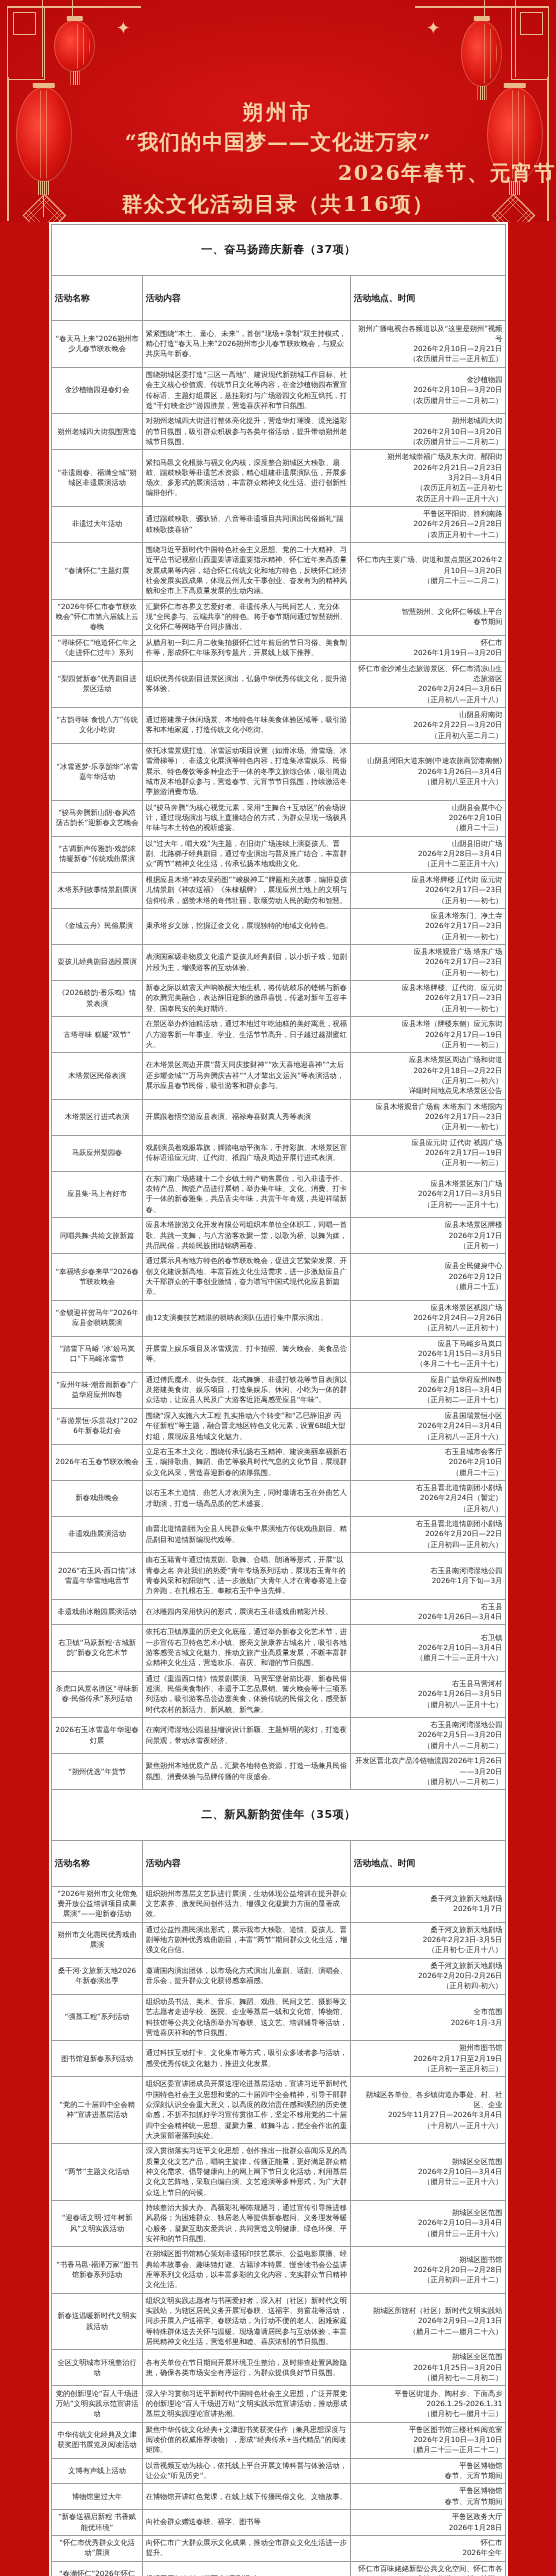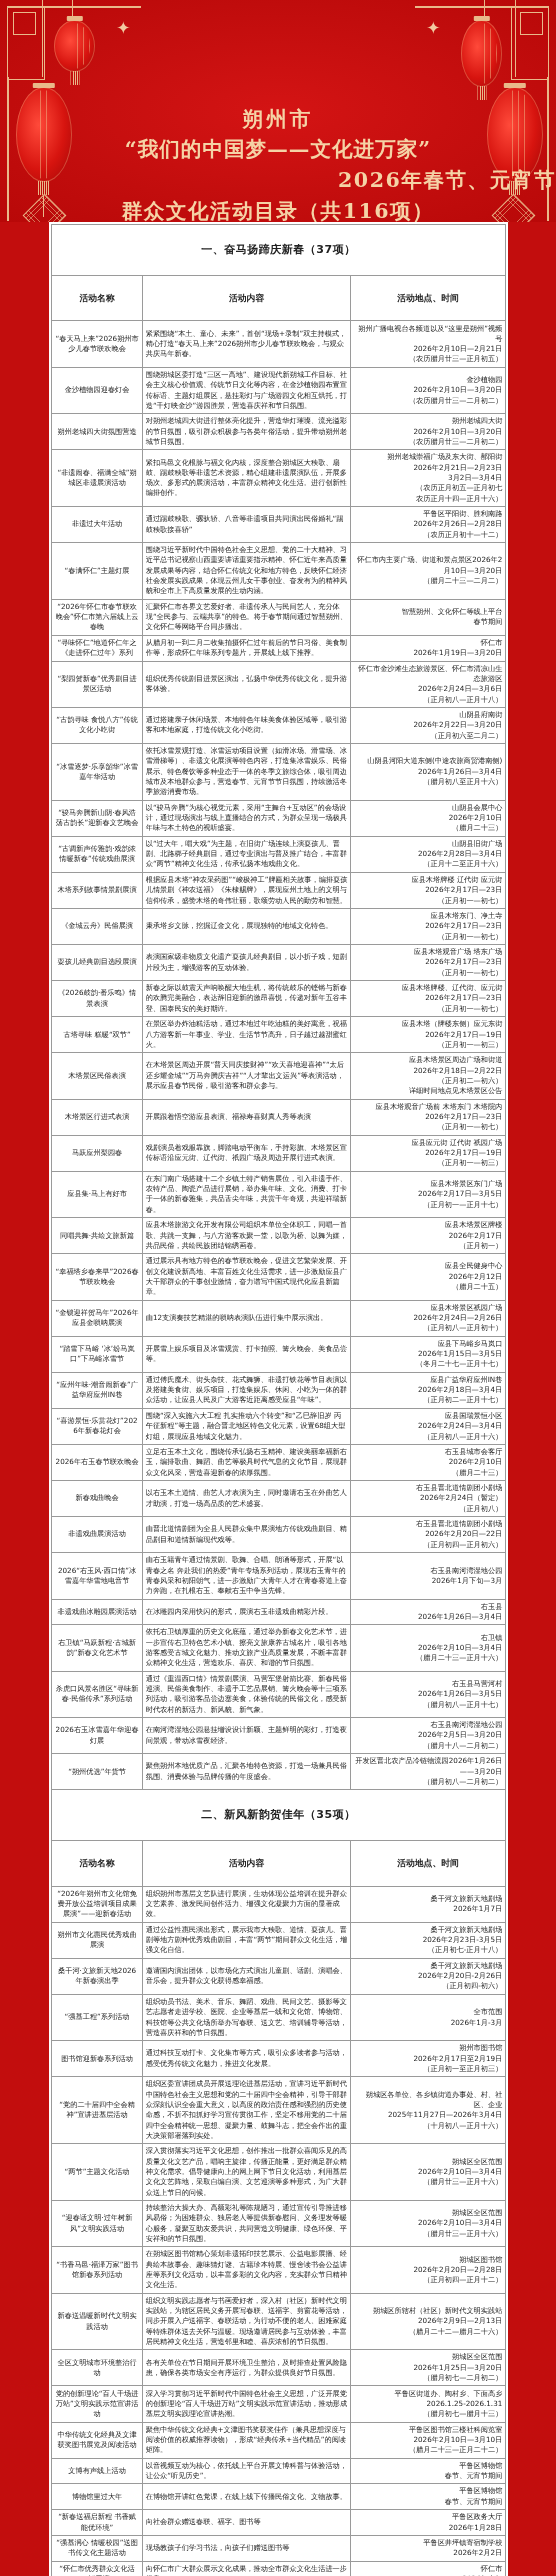--- a/index.html
+++ b/index.html
@@ -61,21 +61,21 @@
   .knot {
     position: absolute; width: 29px; height: 29px;
     border: 1px solid #e9b98a; transform: rotate(45deg);
     background: repeating-linear-gradient(0deg, transparent 0 3.1px, rgba(233,185,138,0.6) 3.1px 3.6px),
                 repeating-linear-gradient(90deg, transparent 0 3.1px, rgba(233,185,138,0.6) 3.1px 3.6px);
   }
   .sparkle {
     position: absolute; color: #f2c9a0; font-size: 17.5px; line-height: 1;
   }
   .banner-title {
-    position: absolute; left: 0; right: 0; top: 104px;
+    position: absolute; left: 0; right: 0; top: 97px;
     text-align: center; color: #f5d3a6;
     font-family: "DejaVu Serif", "Liberation Serif", serif;
     font-weight: bold;
   }
   .banner-title .t1 { font-size: 20.6px; letter-spacing: 3.1px; line-height: 30px; }
   .banner-title .t2 { font-size: 20.6px; letter-spacing: 1px; line-height: 31px; }
   .banner-title .t3 { font-size: 20.6px; letter-spacing: 1.5px; line-height: 31px; text-align: right; }
   .banner-title .t4 { font-size: 20.6px; letter-spacing: 1.5px; line-height: 31px; }
 
   .doc {
@@ -102,21 +102,20 @@
   col.c2 { width: 208px; }
   col.c3 { width: auto; }
   td.section-title {
     text-align: center;
     font-size: 11px;
     font-weight: bold;
     height: 46px;
     letter-spacing: 0.5px;
   }
   td.head {
-    text-align: center;
     font-weight: bold;
     font-size: 8.8px;
     height: 40px;
   }
   td.name { text-align: center; }
   td.content { text-align: left; }
   td.place { text-align: right; white-space: pre-line; }
 </style>
 </head>
 <body>
@@ -542,26 +541,20 @@
           <td class="place">平鲁区博物馆
 春节、元宵节期间</td>
         </tr>
         <tr>
           <td class="name">“新春送福启新程 书香赋能优环境”</td>
           <td class="content">向社会群众赠送春联、福字、图书等</td>
           <td class="place">平鲁区政务大厅
 2026年1月28日</td>
         </tr>
         <tr>
-          <td class="name">“强基润心 情暖校园”送图书传文化主题活动</td>
-          <td class="content">现场教孩子们学习书法，向孩子们赠送图书等</td>
-          <td class="place">平鲁区井坪镇寄宿制学校
-2026年2月2日</td>
-        </tr>
-        <tr>
           <td class="name">“怀仁市优秀群众文化活动”展演</td>
           <td class="content">向怀仁市广大群众展示文化成果，推动全市群众文化生活进一步提升。</td>
           <td class="place">怀仁市
 2026年全年</td>
         </tr>
         <tr>
           <td class="name">“春满怀仁”2026年怀仁市“三下乡”系列活动</td>
           <td class="content">组织开展2026年“三下乡”系列活动。</td>
           <td class="place">怀仁市百味姥姥新型公共文化空间、怀仁市各乡镇（街道）、村（社区）
 2026年全年</td>

